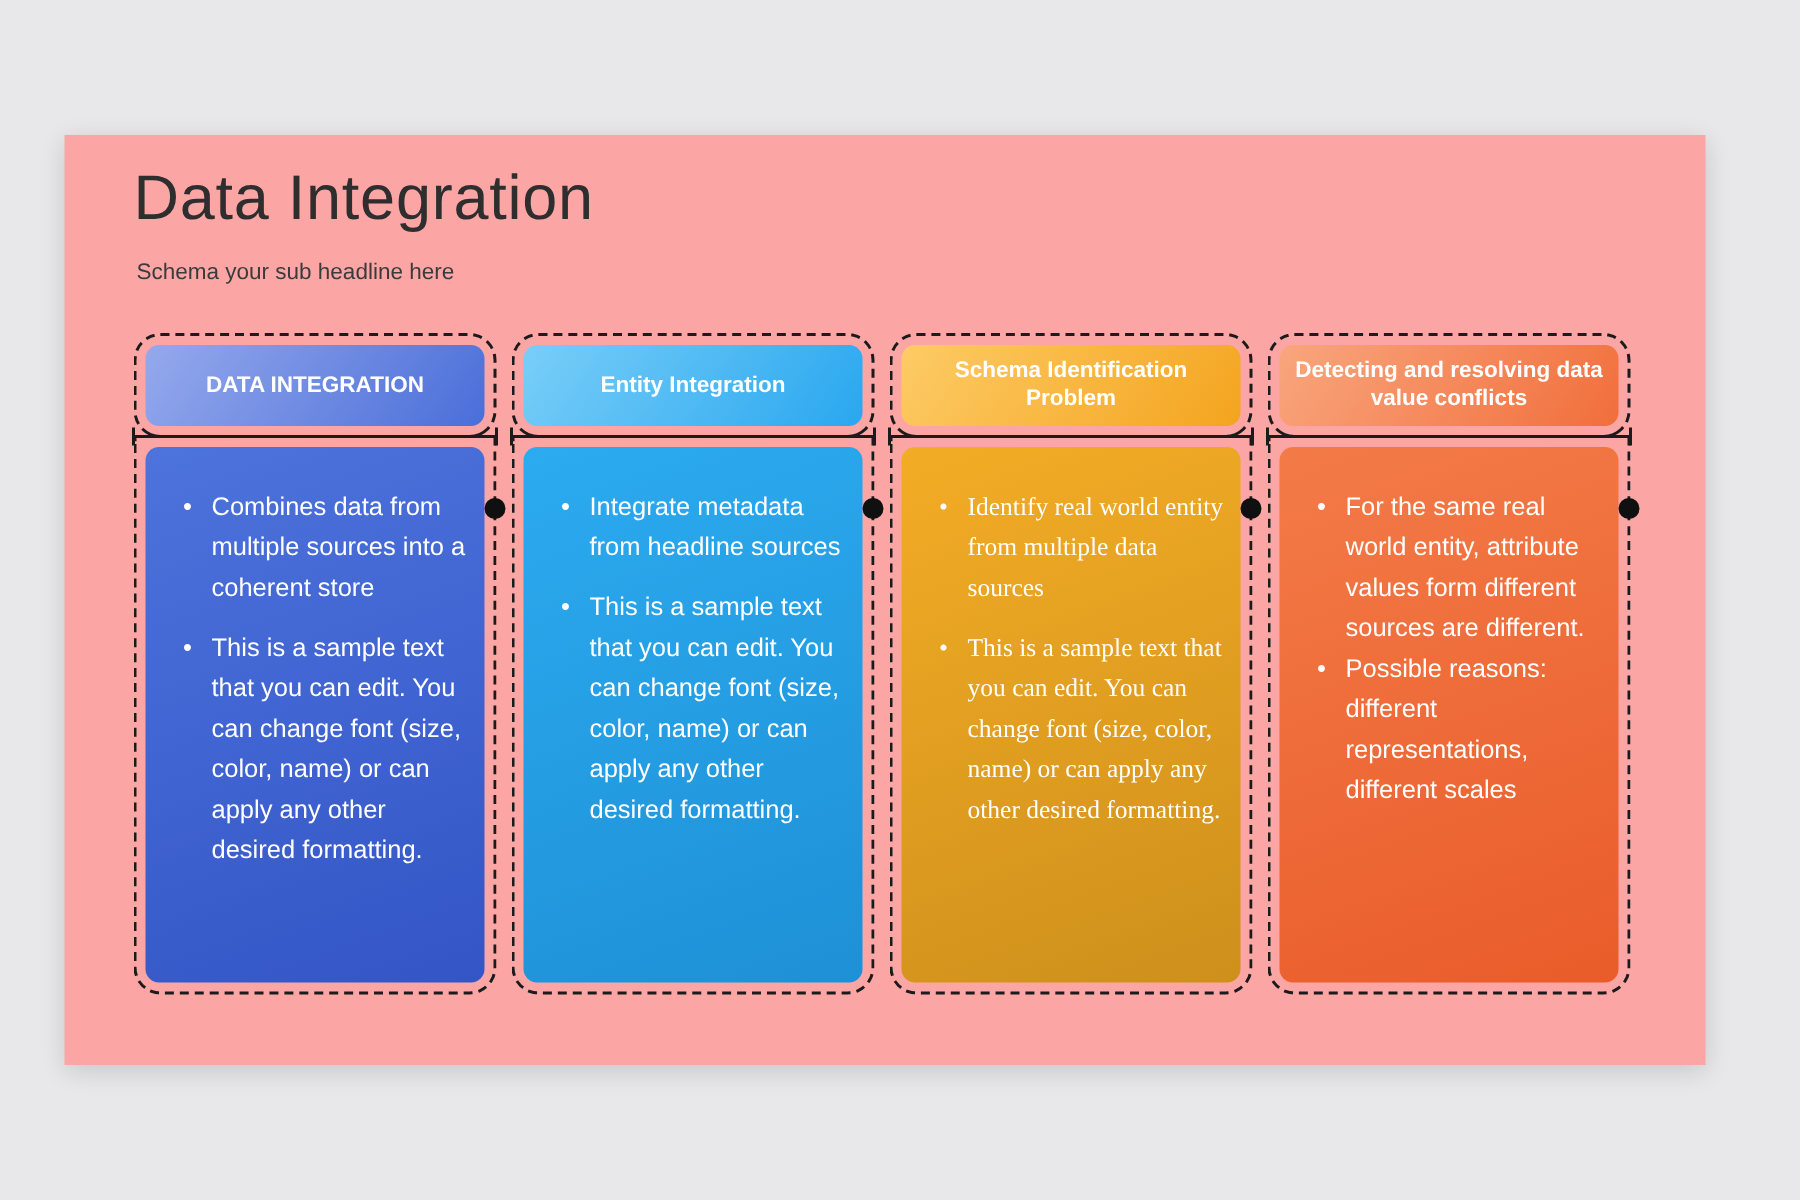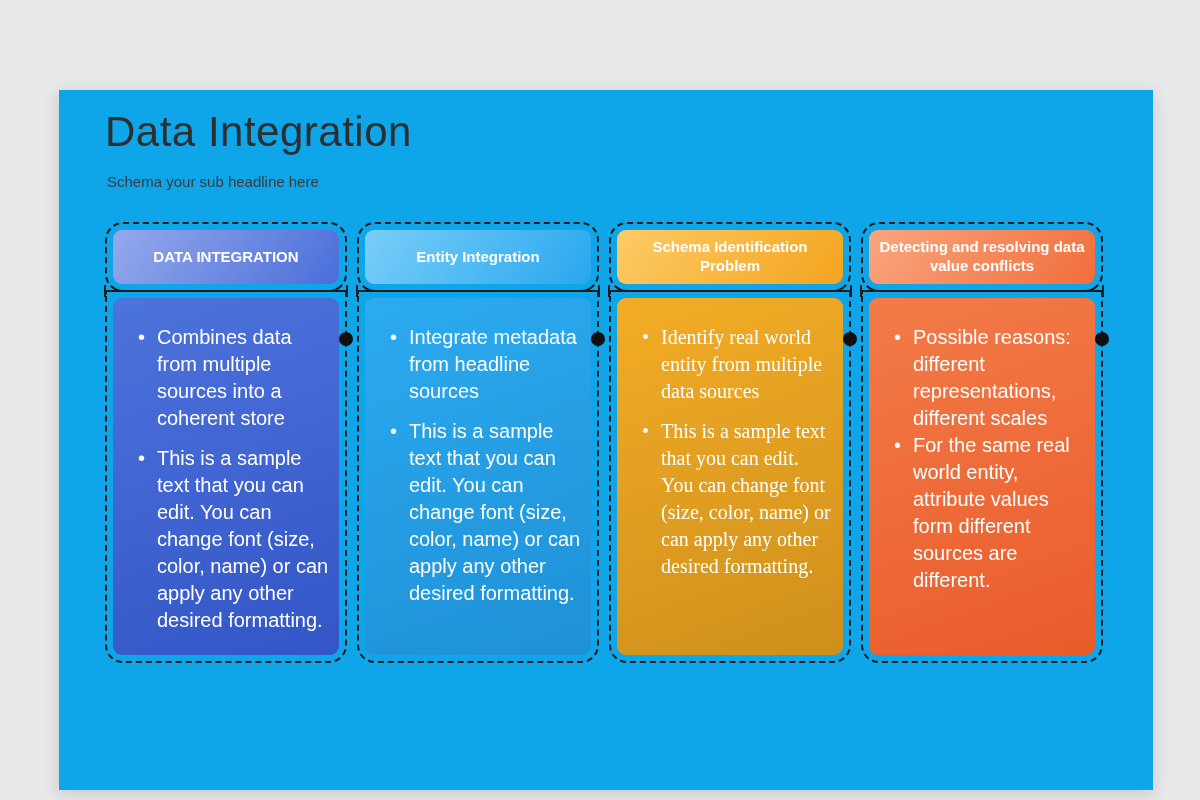--- a/index.html
+++ b/index.html
@@ -3,23 +3,23 @@
 <meta charset="utf-8">
 <style>
   html,body { margin:0; padding:0; }
   body {
     width:1200px; height:800px;
     background:#e8e7e9;
     font-family:"Liberation Sans", sans-serif;
     position:relative; overflow:hidden;
   }
   .slide {
-    position:absolute; left:59px; top:90px;
-    width:1094px; height:700px;
-    background:#0ea5e9;
+    position:absolute; left:43px; top:90px;
+    width:1094px; height:620px;
+    background:#fca5a5;
     box-shadow:0 4px 16px rgba(0,0,0,0.14);
   }
   .title {
     position:absolute; left:46px; top:18px;
     font-size:42px; font-weight:400; color:#2e2e2e;
     letter-spacing:0.5px;
   }
   .subtitle {
     position:absolute; left:48px; top:83px;
     font-size:15px; color:#3b3b3b;
@@ -52,21 +52,21 @@
   .sep::after  { right:-1px; }
   .col-body {
     position:relative; height:371px; box-sizing:border-box;
     border:2px dashed #1b1b1b; border-top:none;
     border-radius:0 0 18px 18px; padding:6px;
   }
   .body-card {
     height:100%; box-sizing:border-box; border-radius:9px;
     padding:26px 10px 0 18px; color:#ffffff;
   }
-  ul.bullets { list-style:none; margin:0; padding:0; font-size:20px; line-height:27px; }
+  ul.bullets { list-style:none; margin:0; padding:0; font-size:17px; line-height:27px; }
   .bullets li { position:relative; padding-left:26px; margin-bottom:13px; }
   .bullets.tight li { margin-bottom:0; }
   .bullets li::before { content:"\2022"; position:absolute; left:7px; top:0; }
   .dot {
     position:absolute; width:14px; height:14px; border-radius:50%;
     background:#101010; right:-8px; top:40px; z-index:3;
   }
 </style>
 </head>
 <body>
@@ -126,22 +126,22 @@
     </div>
 
     <div class="col">
       <div class="col-header">
         <div class="header-card" style="background: linear-gradient(125deg, rgb(249, 166, 126), rgb(241, 110, 59));">Detecting and resolving data value conflicts</div>
       </div>
       <div class="sep"></div>
       <div class="col-body">
         <div class="body-card" style="background: linear-gradient(160deg, rgb(243, 123, 72), rgb(233, 92, 42));">
           <ul class="bullets tight">
+            <li>For the same real world entity, attribute values form different sources are different.</li>
             <li>Possible reasons: different representations, different scales</li>
-            <li>For the same real world entity, attribute values form different sources are different.</li>
           </ul>
         </div>
         <div class="dot"></div>
       </div>
     </div>
 
   </div>
 </div>
 
 </body></html>

